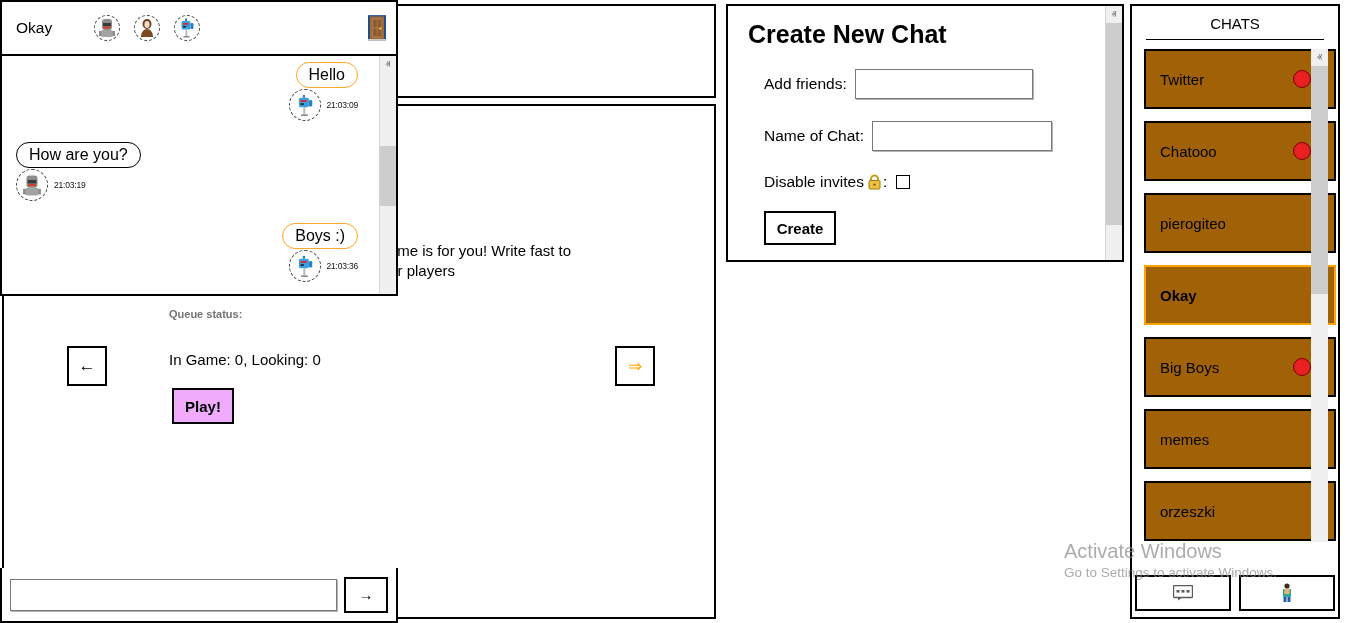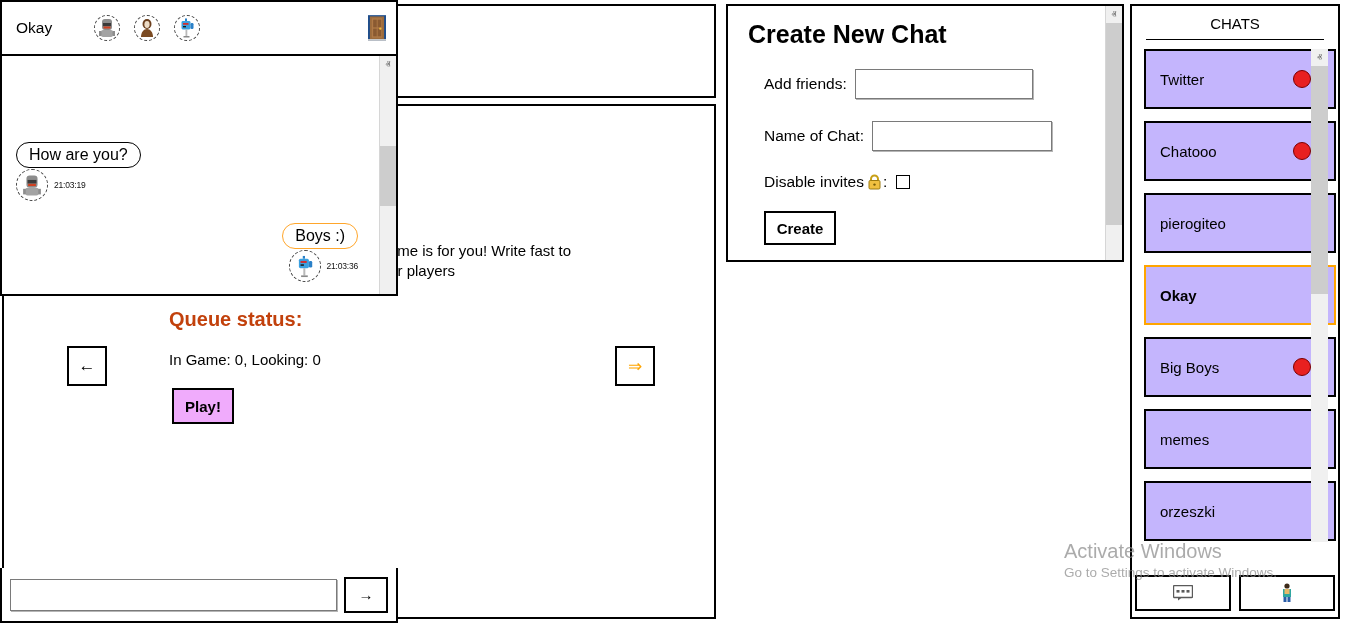--- a/index.html
+++ b/index.html
@@ -59,21 +59,21 @@
     margin: 0;
     position: absolute;
     left: 164px; top: 28px;
     font-size: 31px; font-weight: bold;
     text-decoration: underline;
     color: #000;
     letter-spacing: -0.2px;
   }
   .game-lbl {
     position: absolute; left: 165px;
-    font-size: 20px; font-weight: bold; color: #c2410c;
+    font-size: 11px; font-weight: bold; color: #737373;
   }
   .game-txt {
     position: absolute; left: 165px;
     font-size: 15px; color: #000; line-height: 1.35;
   }
   #desc-label { top: 96px; }
   #desc-body  { top: 135px; width: 420px; }
   #queue-label{ top: 202px; }
   #queue-body { top: 244px; }
   .nav-btn {
@@ -225,21 +225,21 @@
     padding: 9px 0 7px 0;
   }
   .cl-rule { height: 1px; background: #000; margin: 0 14px 9px 14px; }
   .cl-scrollarea { position: relative; height: 493px; margin: 0 2px; }
   .cl-items {
     position: absolute; left: 10px; top: 0;
     width: 192px;
   }
   .cl-item {
     height: 60px; margin-bottom: 12px;
-    border: 2px solid #000; background: #c4b5fd;
+    border: 2px solid #000; background: #a16207;
     display: flex; align-items: center; padding: 0 14px;
     cursor: pointer;
   }
   .cl-item.active { border-color: #ffa500; }
   .cl-item.active .cl-name { font-weight: bold; }
   .cl-name { font-size: 15px; color: #000; }
   .cl-badge { margin-left: auto; display: flex; align-items: center; gap: 1px; }
   .dot {
     width: 18px; height: 18px; border-radius: 50%;
     background: #e82020; border: 1px solid #7a0000;
@@ -418,20 +418,37 @@
           <rect x="4" y="10.5" width="2.8" height="6" fill="#8a5a31"></rect>
           <rect x="7.5" y="10.5" width="2.8" height="6" fill="#8a5a31"></rect>
           <circle cx="9.6" cy="10.5" r="0.9" fill="#f0c040"></circle>
           <rect x="0" y="18.6" width="14" height="1.4" fill="#cfcfcf"></rect>
         </svg>
       </span>
     </div>
 
     <div class="chat-body">
 
+      <div class="msg right" style="right:38px; top:6px; text-align:right;">
+        <span class="bubble mine">Hello</span>
+        <div class="msg-meta">
+          <div class="msg-avatar">
+            <svg class="svgico" width="20" height="23" viewBox="0 0 18 20" aria-hidden="true">
+              <rect x="7" y="0.5" width="2" height="2.5" fill="#2a80c8"></rect>
+              <rect x="3.5" y="3" width="9" height="8.5" rx="1.4" fill="#3aa0e0"></rect>
+              <rect x="12.5" y="5" width="3" height="6" rx="1.2" fill="#2a80c8"></rect>
+              <rect x="5" y="5" width="5.5" height="1.8" fill="#d03030"></rect>
+              <rect x="5" y="8" width="3" height="1.4" fill="#1a1a1a"></rect>
+              <rect x="7.5" y="11.5" width="1.8" height="6.5" fill="#b9b9b9"></rect>
+              <rect x="5.5" y="18" width="6" height="1.5" fill="#8a8a8a"></rect>
+            </svg>
+          </div>
+          <span class="msg-time">21:03:09</span>
+        </div>
+      </div>
 
       <div class="msg left" style="left:14px; top:86px;">
         <span class="bubble">How are you?</span>
         <div class="msg-meta">
           <div class="msg-avatar">
             <svg class="svgico" width="20" height="23" viewBox="0 0 18 20" aria-hidden="true">
               <rect x="4" y="1" width="10" height="11" rx="3" fill="#8d8d8d"></rect>
               <rect x="5" y="5" width="8" height="3.2" fill="#3a3a3a"></rect>
               <rect x="5.5" y="8.5" width="7" height="2" fill="#d04020"></rect>
               <rect x="3" y="12" width="12" height="7" rx="2" fill="#a3a3a3"></rect>

